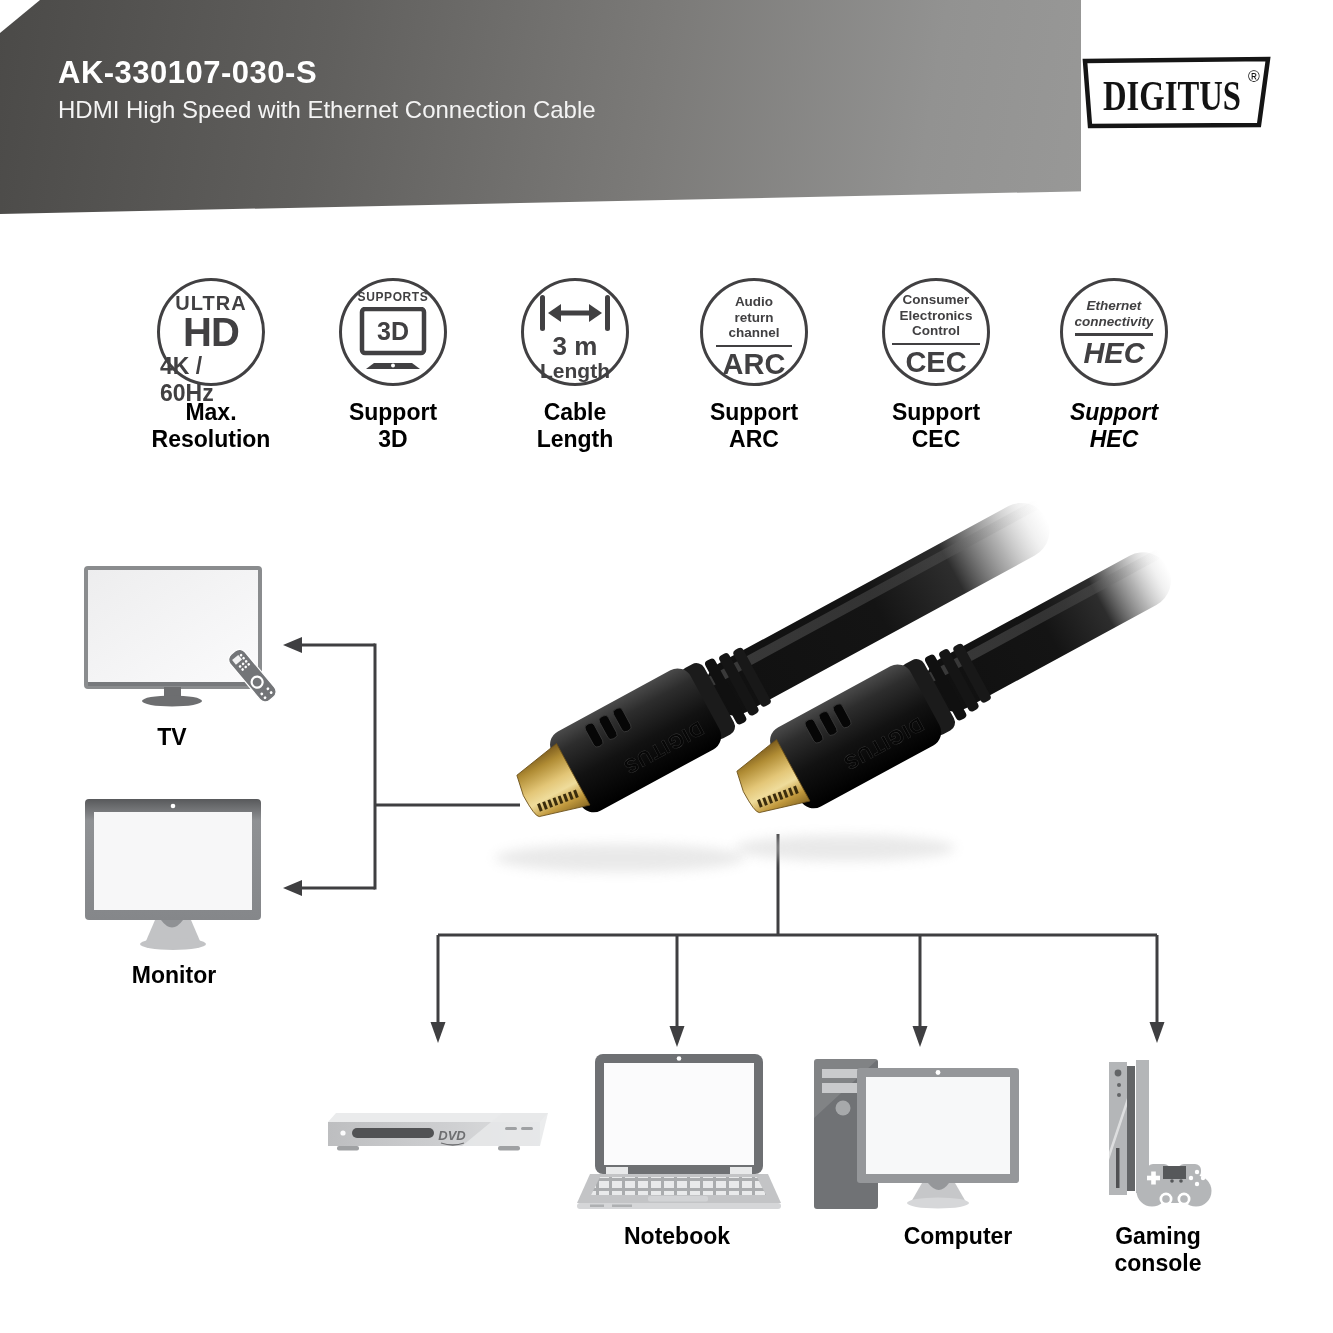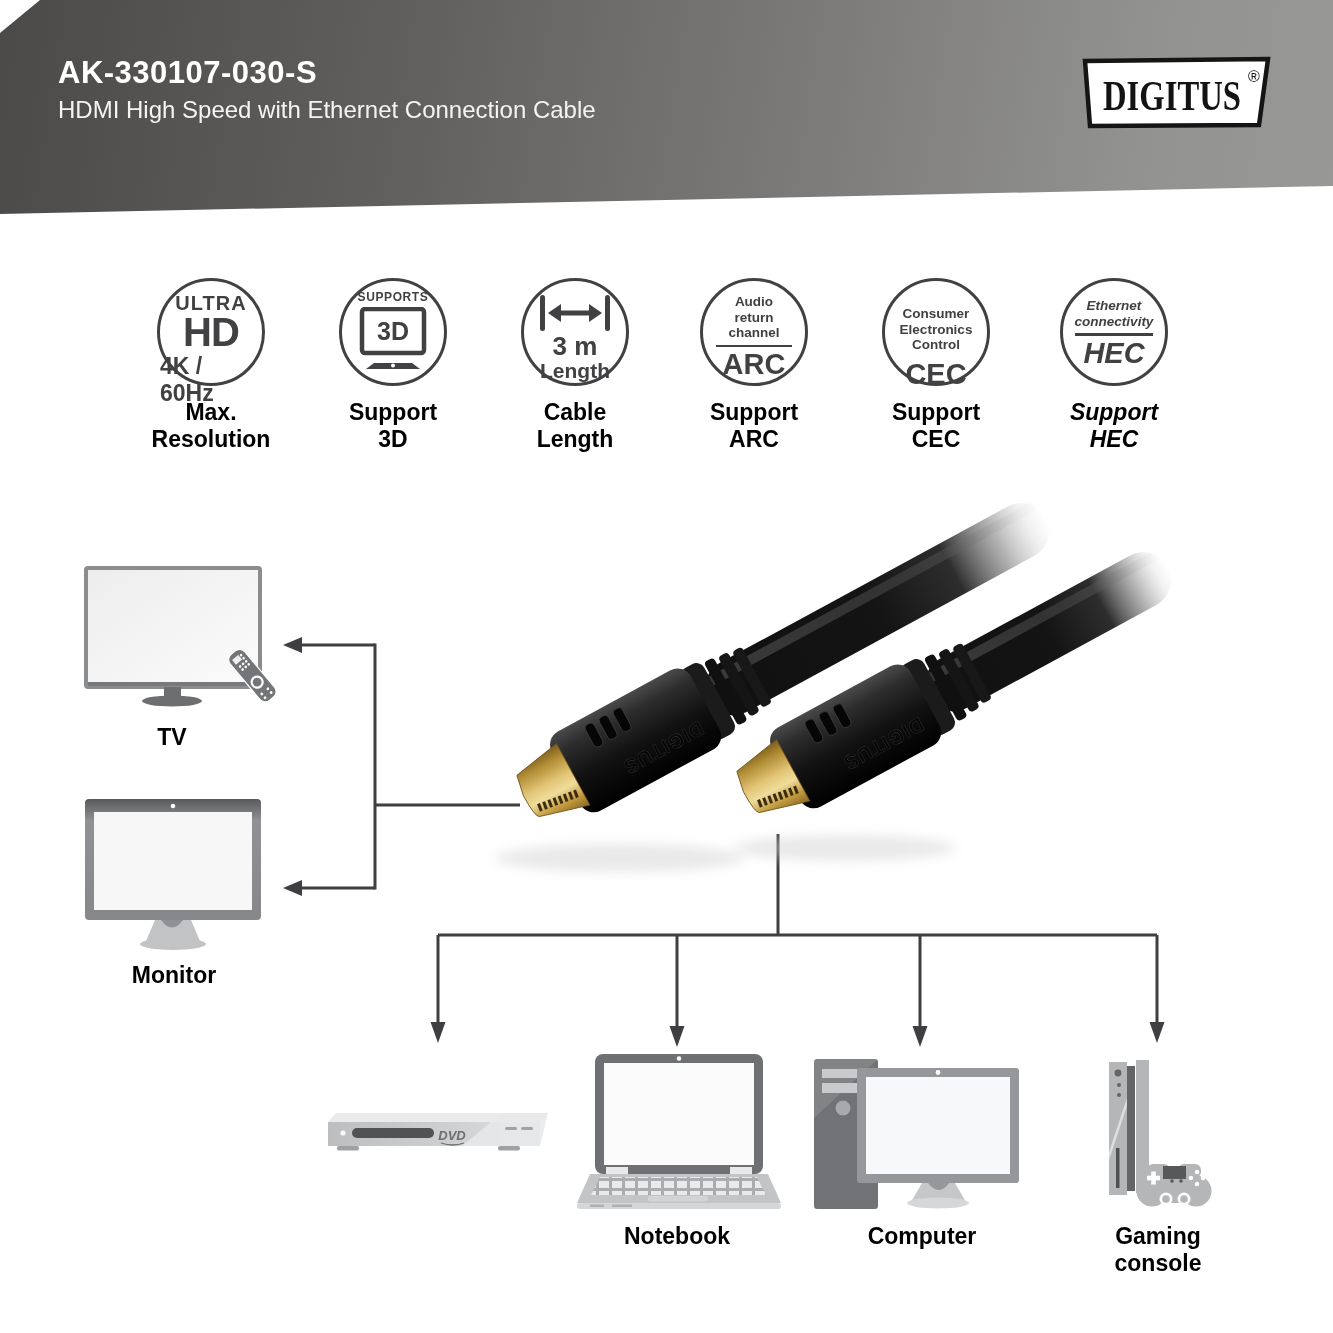--- a/index.html
+++ b/index.html
@@ -1,41 +1,41 @@
 <!DOCTYPE html>
 <html><head>
 <meta charset="utf-8">
 <style>
   html,body{margin:0;padding:0;background:#fff;}
   .page{position:relative;width:1333px;height:1333px;background:#ffffff;overflow:hidden;
         font-family:"Liberation Sans","DejaVu Sans",sans-serif;color:#414042;}
 
   
-  .banner{position:absolute;left:0;top:0;width:1333px;height:216px;
+  .banner{position:absolute;left:0;top:0;width:1081px;height:216px;
           clip-path:polygon(0 33px,40px 0,1333px 0,1333px 186px,0 214px);
           background:linear-gradient(99deg,#4b4a48 0%,#605f5d 30%,#7b7a78 60%,#929291 85%,#989897 100%);}
   .product-code{position:absolute;left:58px;top:55px;font-size:31px;font-weight:bold;
                 color:#ffffff;letter-spacing:.5px;}
   .product-title{position:absolute;left:58px;top:96px;font-size:24px;font-weight:400;color:#f4f4f4;}
   .logo-svg{position:absolute;left:1080px;top:54px;}
 
   
   .feature{position:absolute;width:180px;display:flex;flex-direction:column;align-items:center;}
   .circle{width:102px;height:102px;border:3.5px solid #414042;border-radius:50%;
           display:flex;flex-direction:column;align-items:center;box-sizing:content-box;}
   .caption{margin-top:13px;text-align:center;font-weight:bold;font-size:23px;line-height:27px;color:#000000;}
   .c-top{font-weight:bold;}
   .f1 .c-top{font-size:20px;letter-spacing:1px;margin-top:12px;line-height:21px;}
   .f1 .c-big{font-size:40px;font-weight:bold;line-height:37px;letter-spacing:-1px;}
   .f1 .c-bot{font-size:23px;font-weight:bold;margin-top:2px;}
   .f2 .c-top{font-size:12px;letter-spacing:.6px;margin-top:10px;line-height:13px;}
   .f3 .c-val{font-size:26px;font-weight:bold;line-height:28px;margin-top:0;}
   .f3 .c-unit{font-size:21px;font-weight:bold;line-height:22px;}
   .c-line{font-size:13.5px;font-weight:bold;line-height:15.5px;}
-  .f4 .pad{margin-top:13px;} .f5 .pad{margin-top:25px;} .f6 .pad{margin-top:17px;}
+  .f4 .pad{margin-top:13px;} .f5 .pad{margin-top:11px;} .f6 .pad{margin-top:17px;}
   .divider{height:2.5px;background:#414042;margin:4px 0 1px 0;}
   .c-abbr{font-size:29px;font-weight:bold;line-height:32px;}
 
   
   .diagram-svg{position:absolute;left:0;top:0;}
   .lbl{position:absolute;font-weight:bold;font-size:23px;line-height:27px;color:#000000;text-align:center;}
 </style>
 </head>
 <body>
 
@@ -378,19 +378,19 @@
           <rect x="33" y="0" width="3" height="8"></rect>
             <rect x="38.5" y="0" width="3" height="8"></rect>
         </g>
       </g>
     </g>
   </svg>
 
   <div class="lbl" style="left:112px;top:724px;width:120px;">TV</div>
   <div class="lbl" style="left:99px;top:962px;width:150px;">Monitor</div>
   <div class="lbl" style="left:597px;top:1223px;width:160px;">Notebook</div>
-  <div class="lbl" style="left:842px;top:1223px;width:160px;">Computer</div>
+  <div class="lbl" style="left:878px;top:1223px;width:160px;">Computer</div>
   <div class="lbl" style="left:1078px;top:1223px;width:160px;">
     <div>Gaming</div>
       <div>console</div>
   </div>
 
 </div>
 
 </body></html>

